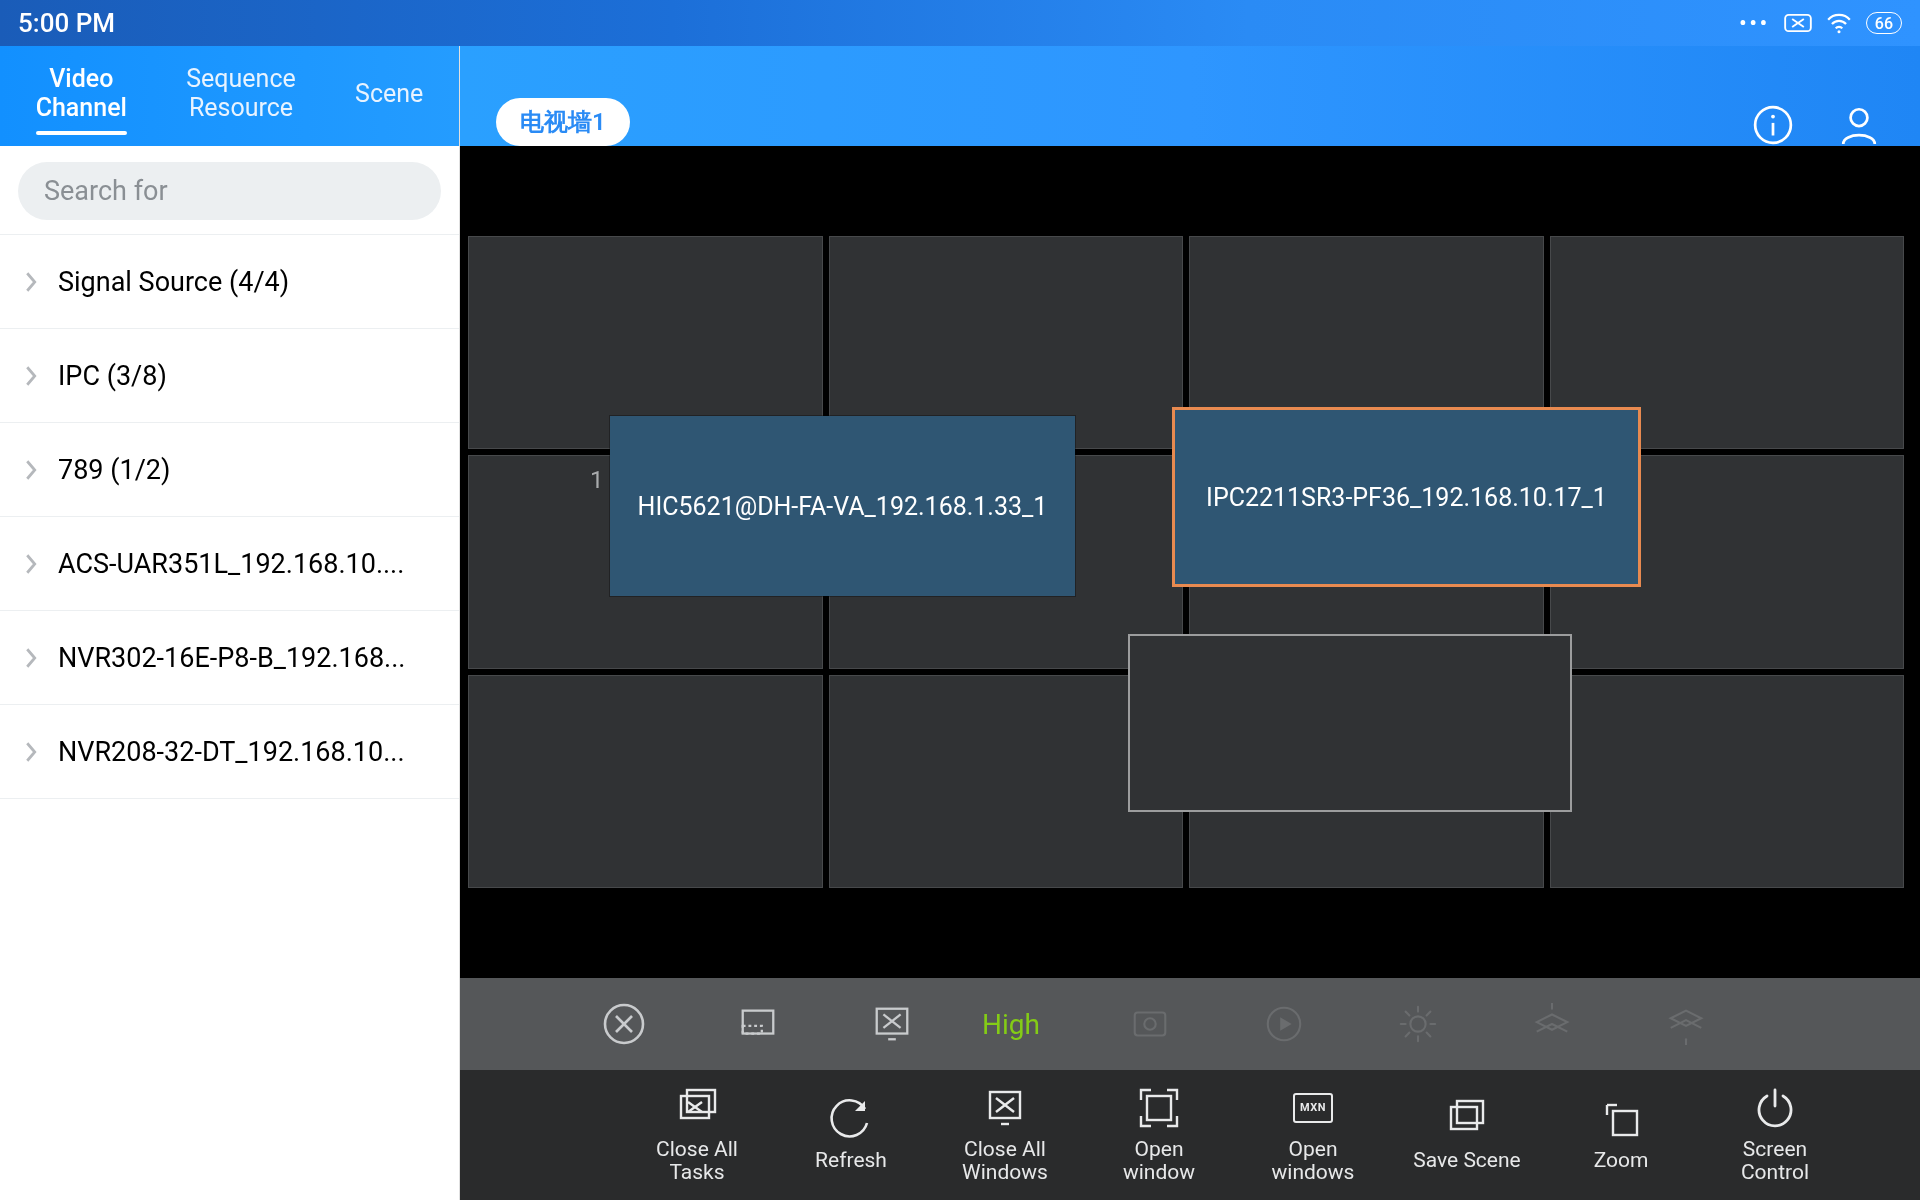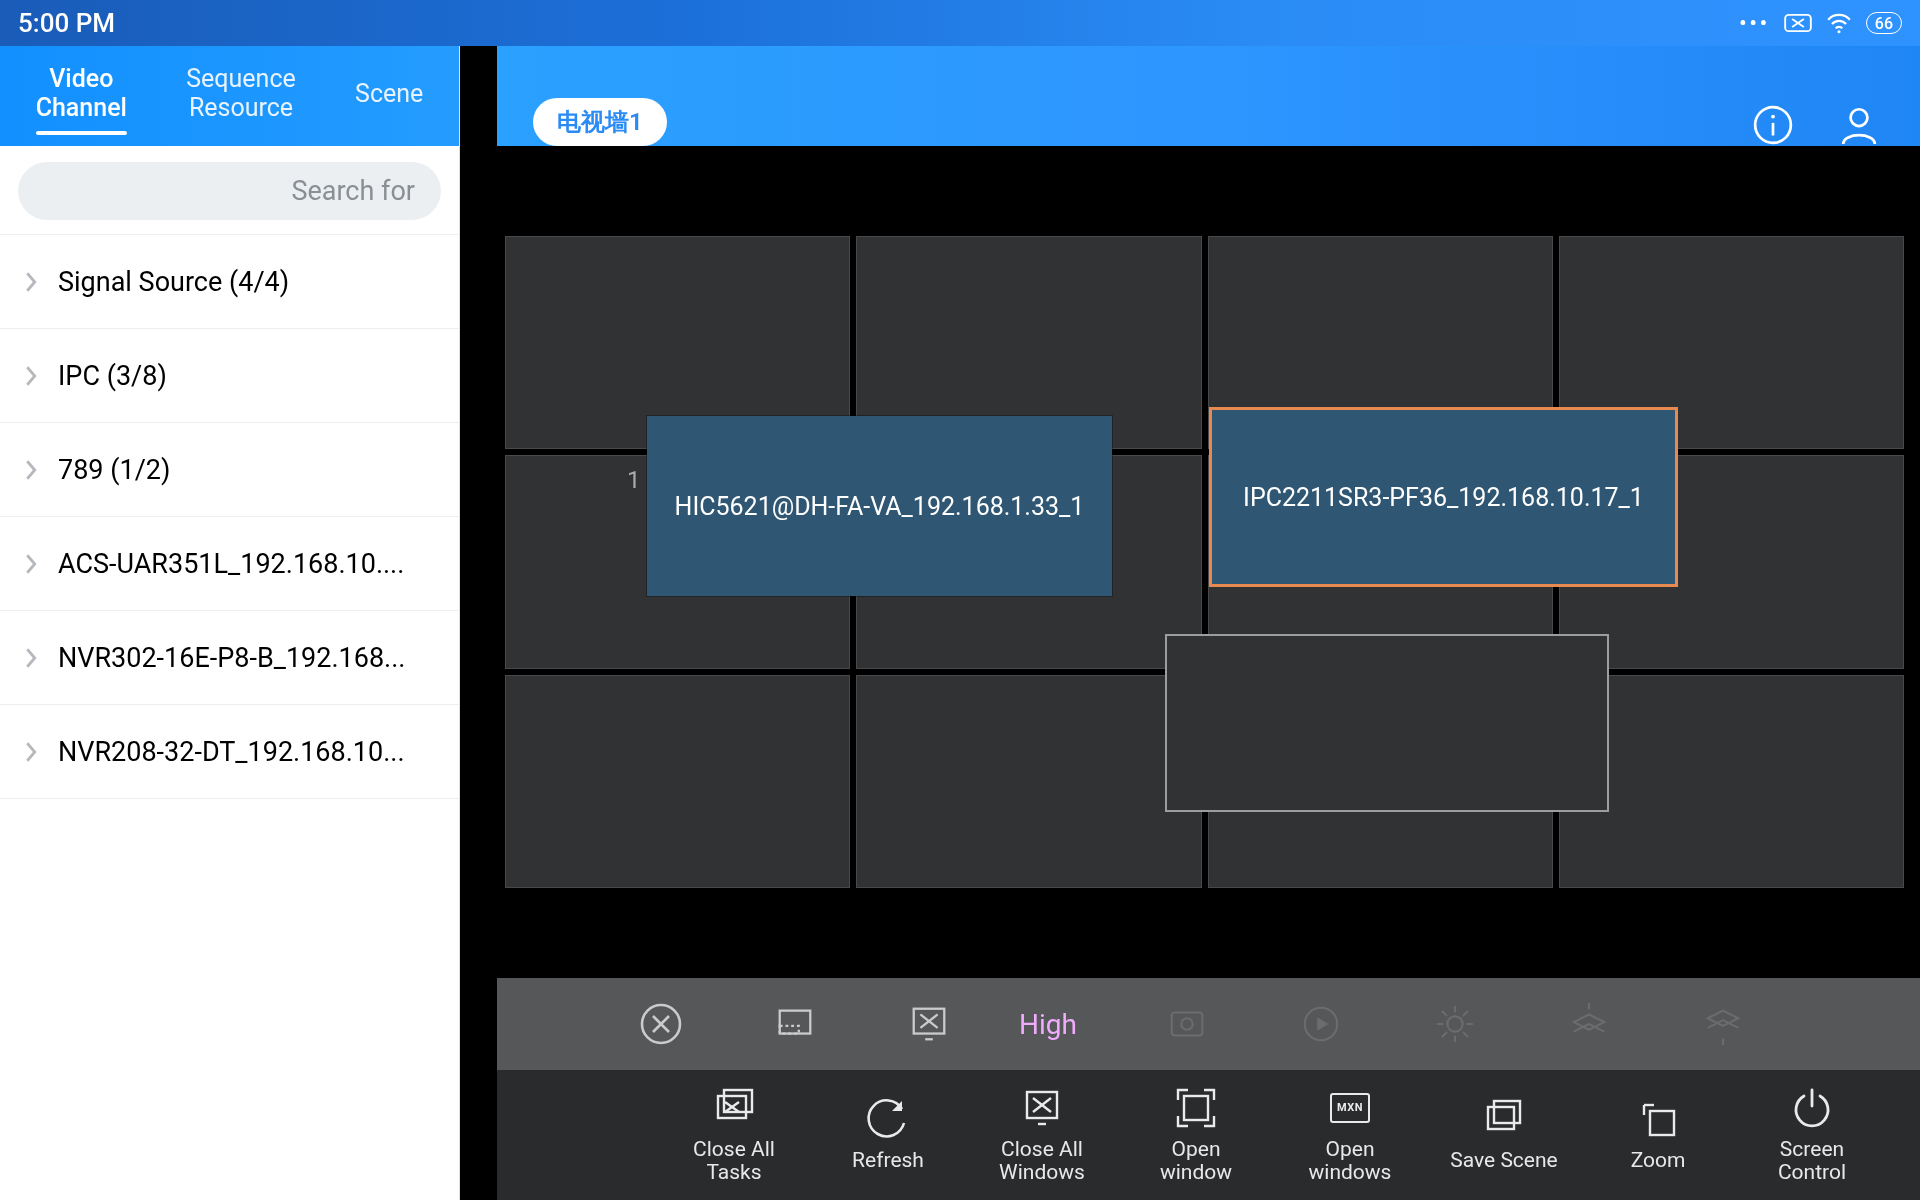--- a/index.html
+++ b/index.html
@@ -17,21 +17,21 @@
   }
   .status-right { display: flex; align-items: center; gap: 14px; font-size: 20px; }
   .status-right svg { display:block; }
   .battery-pill {
     border: 1.8px solid #fff; border-radius: 12px;
     padding: 0 8px; font-size: 16px; height: 22px; line-height: 19px;
     display: inline-flex; align-items: center; position: relative;
   }
 
   
-  .app { display: flex; height: calc(1200px - 46px); gap: 37px; }
+  .app { display: flex; height: calc(1200px - 46px); }
 
   
   .sidebar {
     width: 460px; background: #fff; display: flex; flex-direction: column;
     border-right: 1px solid #e0e0e0;
   }
   .sidebar-tabs {
     height: 100px;
     background: linear-gradient(90deg, #1290ff 0%, #249cff 100%);
     display: flex; align-items: center; justify-content: space-around;
@@ -41,21 +41,21 @@
   .sidebar-tab { line-height: 1.15; padding: 6px 6px 10px; cursor: pointer; position: relative; }
   .sidebar-tab.active { color: #fff; font-weight: 500; }
   .sidebar-tab.active::after {
     content: ""; position: absolute; left: 6px; right: 6px; bottom: -2px;
     height: 4px; background: #fff; border-radius: 2px;
   }
 
   .search-wrap { padding: 16px 18px 14px; }
   .search-input {
     width: 100%; height: 58px; border: none; border-radius: 30px;
-    background: #eceff1; padding: 0 26px; font-size: 27px; color: #a16207; text-align: right;
+    background: #eceff1; padding: 0 26px; font-size: 27px; color: #a16207;
   }
   .search-input::placeholder { color: #8a8f94; }
 
   .tree { flex: 1; overflow: hidden; border-top: 1px solid #eceff1; }
   .tree-row {
     height: 94px; display: flex; align-items: center; gap: 16px;
     padding: 0 24px; border-bottom: 1px solid #eceff1;
     font-size: 27px; color: #000000; cursor: pointer;
     white-space: nowrap; overflow: hidden; text-overflow: ellipsis;
   }
@@ -111,21 +111,21 @@
   .midbar {
     height: 92px; background: #555759;
     display: flex; align-items: center; gap: 86px;
     padding-left: 140px;
   }
   .midbar .mbtn {
     width: 48px; height: 48px; color: #c9cbcd; display: flex; align-items: center; justify-content: center;
     cursor: pointer;
   }
   .midbar .mbtn.dim { color: #6a6c6e; }
-  .midbar .high { color: #f0abfc; font-size: 28px; margin-left: -20px; }
+  .midbar .high { color: #84cc16; font-size: 28px; margin-left: -20px; }
 
   
   .botbar {
     height: 130px; background: #2a2b2c;
     display: flex; align-items: center; justify-content: flex-start;
     gap: 32px; padding-left: 176px;
     color: #e7e8e9;
   }
   .bbtn {
     width: 122px; display: flex; flex-direction: column; align-items: center; gap: 8px;

